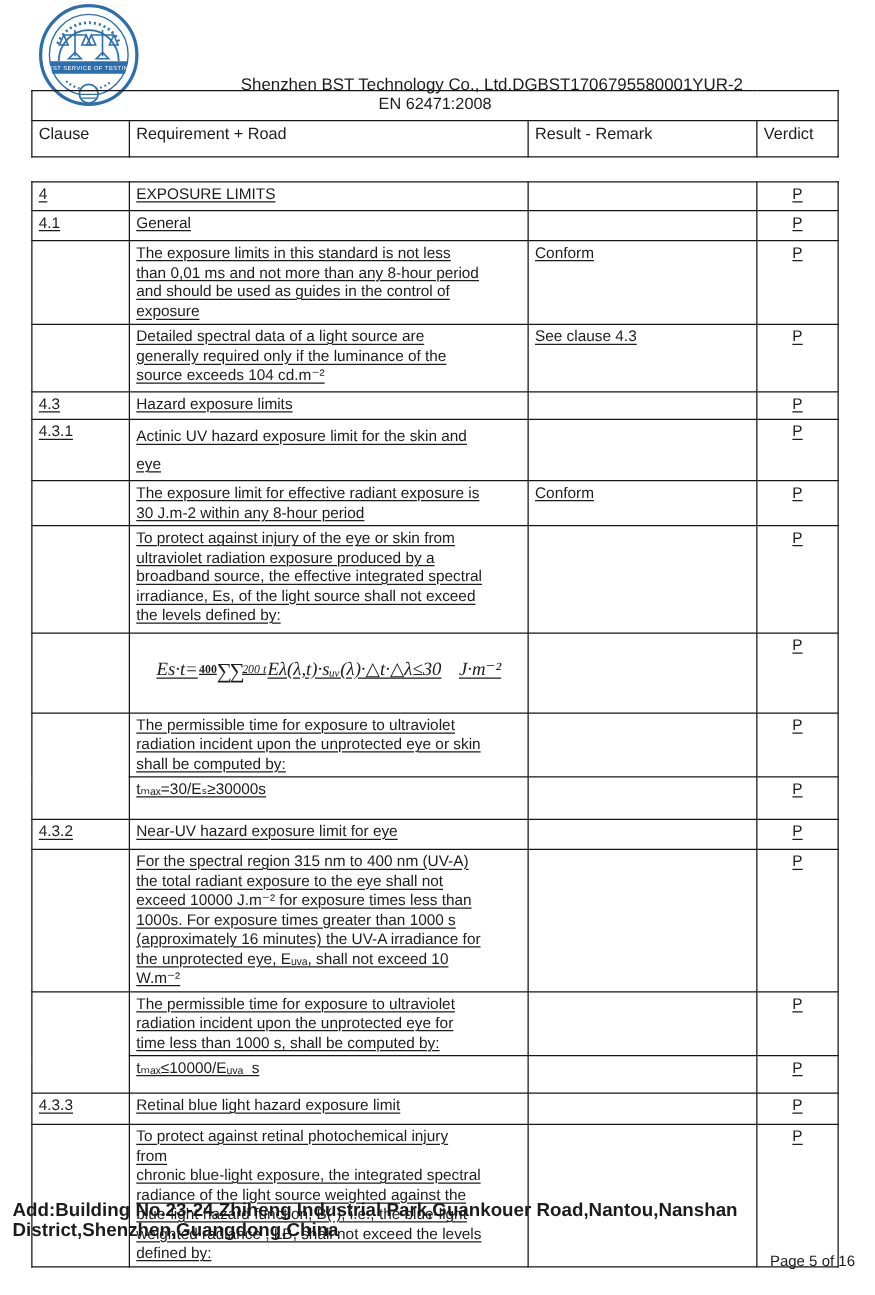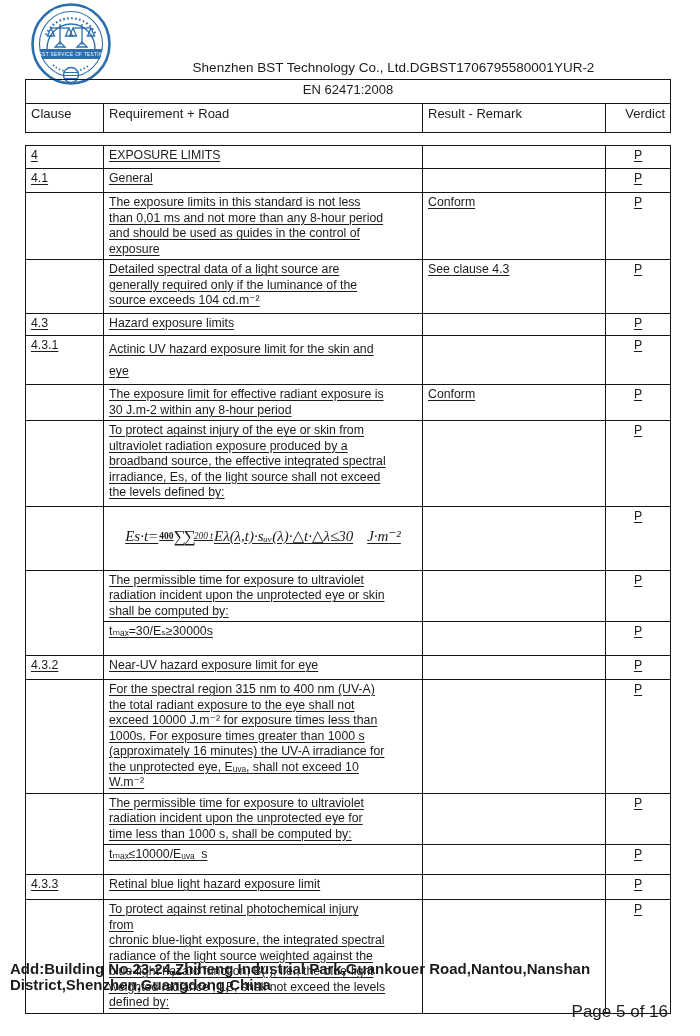--- a/index.html
+++ b/index.html
@@ -17,25 +17,25 @@
     display:flex;justify-content:center;align-items:flex-end;
     font-size:13.5px;
   }
   
   table.rpt{
     position:absolute;left:25px;width:645px;
     border-collapse:collapse;table-layout:fixed;
     font-size:12.3px;line-height:15.5px;
   }
   table.rpt td{border:1.5px solid #161616;vertical-align:top;padding:2px 5px;overflow:hidden;}
-  table.hdr{top:79px;}
+  table.hdr{top:72px;}
   table.bodytbl{top:145px;}
   td.std{ text-align:center;font-size:13px;height:19px;padding:1px;}
   td.colhead{height:24px;vertical-align:middle;font-size:13px;}
-  td.colhead.center{text-align:right;}
+  td.colhead.center{text-align:left;}
   td.clause{padding-left:6px;}
   td.req{padding-left:7px;white-space:pre-line;}
   td.result{padding-left:6px;}
   td.verdict{text-align:center;}
   .lh-wide{line-height:22px;margin-left:41px;}
 
   
   .formula{
     display:flex;align-items:center;justify-content:center;
     font-family:"Liberation Serif","DejaVu Serif",serif;font-style:italic;
@@ -43,21 +43,21 @@
   }
   .f-pre,.f-body,.f-unit{text-decoration:underline;text-underline-offset:2px;}
   .f-sum{display:inline-flex;flex-direction:row;align-items:center;margin:0 1px;line-height:1;}
   .f-upper{font-size:9.5px;font-weight:bold;font-style:normal;text-decoration:underline;}
   .f-sigma{font-size:17px;line-height:15px;letter-spacing:-2px;font-style:normal;}
   .f-lower{font-size:9.5px;text-decoration:underline;}
   .f-unit{margin-left:14px;}
 
   
   .footer{position:absolute;left:10px;right:26px;top:961px;font-size:15px;line-height:16px;font-weight:bold;}
-  .pageno{position:absolute;right:32px;top:1002px;font-size:17px;}
+  .pageno{position:absolute;right:16px;top:1002px;font-size:12px;}
 </style>
 </head>
 <body>
 
 <svg class="logo" viewBox="0 0 84 84">
   <g fill="none" stroke="#2d6fad">
     <ellipse cx="42" cy="41" rx="38.5" ry="39.5" stroke-width="2.6"></ellipse>
     <ellipse cx="42" cy="41" rx="31.5" ry="32.5" stroke-width="1.1"></ellipse>
 
     <path d="M 17,32 A 27,27 0 0 1 67,32" stroke-width="2.2" stroke-dasharray="1.6,2.4"></path>

